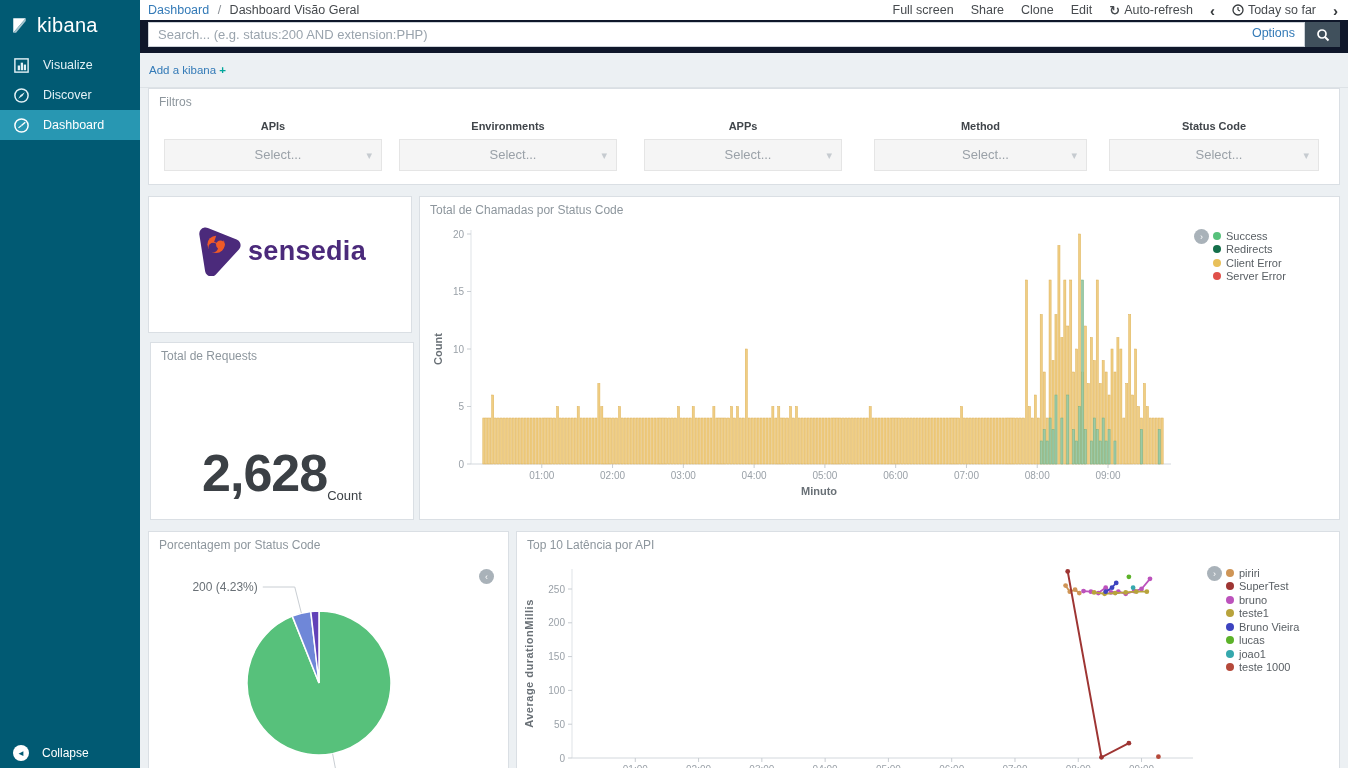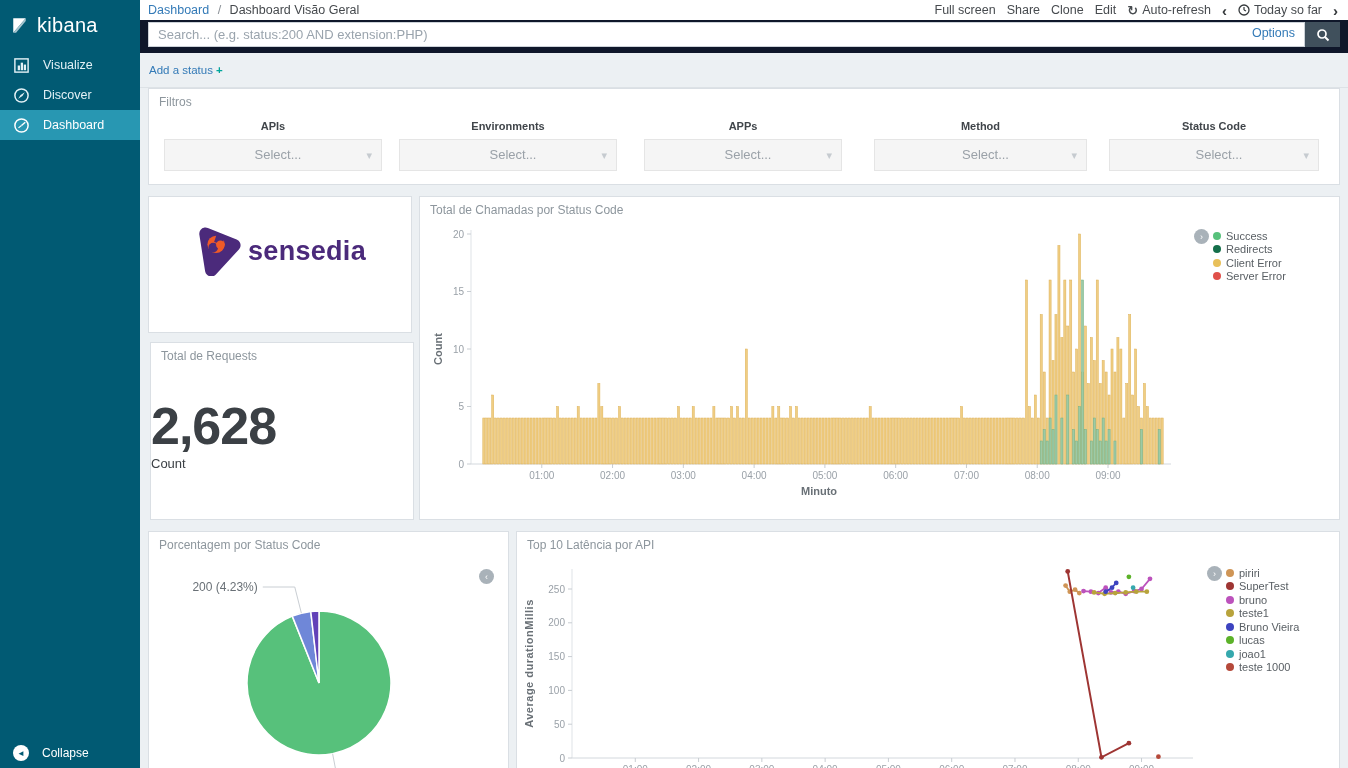--- a/index.html
+++ b/index.html
@@ -20,21 +20,21 @@
   .collapse-circle { width:16px; height:16px; border-radius:50%; background:#fff; color:#015a73;
     font-size:8px; display:flex; align-items:center; justify-content:center; }
 
   
   .content { position:absolute; left:140px; top:0; right:0; bottom:0; }
   .topbar { height:20px; background:#fff; display:flex; align-items:center;
     justify-content:space-between; padding:0 10px 0 8px; font-size:12.5px; }
   .breadcrumb a { color:#337ab7; text-decoration:none; cursor:pointer; }
   .crumb-sep { color:#8a9096; margin:0 5px; }
   .crumb-current { color:#45494d; }
-  .top-actions { display:flex; align-items:center; gap:11px; color:#474b4f; }
+  .top-actions { display:flex; align-items:center; gap:17px; color:#474b4f; }
   .top-actions .tlink { cursor:pointer; }
   .iconlink { display:flex; align-items:center; gap:4px; cursor:pointer; }
   .chev { font-size:15px; font-weight:bold; color:#35393c; line-height:1; cursor:pointer; }
 
   .searchrow { background:#0f172a; padding:2px 8px 6px 8px; display:flex; }
   .search-wrap { position:relative; flex:1; }
   .search-input { width:100%; height:25px; border:1px solid #ccd2d8; padding:0 70px 0 9px;
     font-size:13px; color:#555; font-family:inherit; }
   .search-input::placeholder { color:#9aa4ad; }
   .options-link { position:absolute; right:10px; top:4px; color:#337ab7; font-size:12.5px; cursor:pointer; }
@@ -59,21 +59,21 @@
 
   .field { position:absolute; top:31px;text-align:center; }
   .field-label { font-size:11px; font-weight:bold; color:#40454a; }
   .selectbox { margin-top:7px; height:32px; background:#f5f5f5; border:1px solid #e5e5e5;
     color:#9aa1a8; font-size:13px; line-height:30px; padding-left:10px; position:relative; cursor:pointer; }
   .selectbox .dd { position:absolute; right:9px; top:0; color:#c6cbd0; font-size:11px; }
 
   .logo-wrap { display:flex; align-items:center; justify-content:center; height:100px; margin-top:4px; }
   .sensedia-text { font-weight:bold; color:#4b2a7b; font-size:27px; letter-spacing:.3px; margin-left:6px; }
 
-  .metric-wrap { display:flex; flex-direction:column; align-items:flex-start; justify-content:center; height:140px; }
+  .metric-wrap { display:flex; flex-direction:row; align-items:flex-end; justify-content:center; height:140px; }
   .metric-value { font-size:52px; font-weight:bold; color:#3b4045; letter-spacing:-1px; }
   .metric-label { font-size:13px; color:#3b4045; margin-top:0px; }
 
   .legend { position:absolute; display:flex; align-items:flex-start; gap:4px; }
   .legend-chart1 { left:774px; top:32px; width:144px; }
   .legend-line { left:690px; top:34px; width:132px; }
   .legend-expand { width:15px; height:15px; border-radius:50%; background:#a9b2b9; color:#fff;
     font-size:9px; display:flex; align-items:center; justify-content:center; cursor:pointer; flex:0 0 15px; }
   .legend ul { list-style:none; }
   .legend li { display:flex; align-items:center; gap:5px; font-size:11px; color:#585e63;
@@ -165,21 +165,21 @@
       <button class="search-btn">
         <svg width="14" height="14" viewBox="0 0 14 14">
           <circle cx="6" cy="6" r="4" fill="none" stroke="#fff" stroke-width="1.7"></circle>
           <line x1="9" y1="9" x2="12.5" y2="12.5" stroke="#fff" stroke-width="1.9"></line>
         </svg>
       </button>
     </div>
 
     <div class="filterrow">
       <span class="addfilter">
-        <span>Add a status</span><span class="plus-icon">+</span>
+        <span>Add a kibana</span><span class="plus-icon">+</span>
       </span>
     </div>
 
     <div class="panel p-filtros">
       <div class="panel-title">Filtros</div>
       <div class="field" style="left:15px; width:218px;">
         <div class="field-label">APIs</div>
         <div class="selectbox">
           <span>Select...</span>
           <span class="dd">▾</span>

